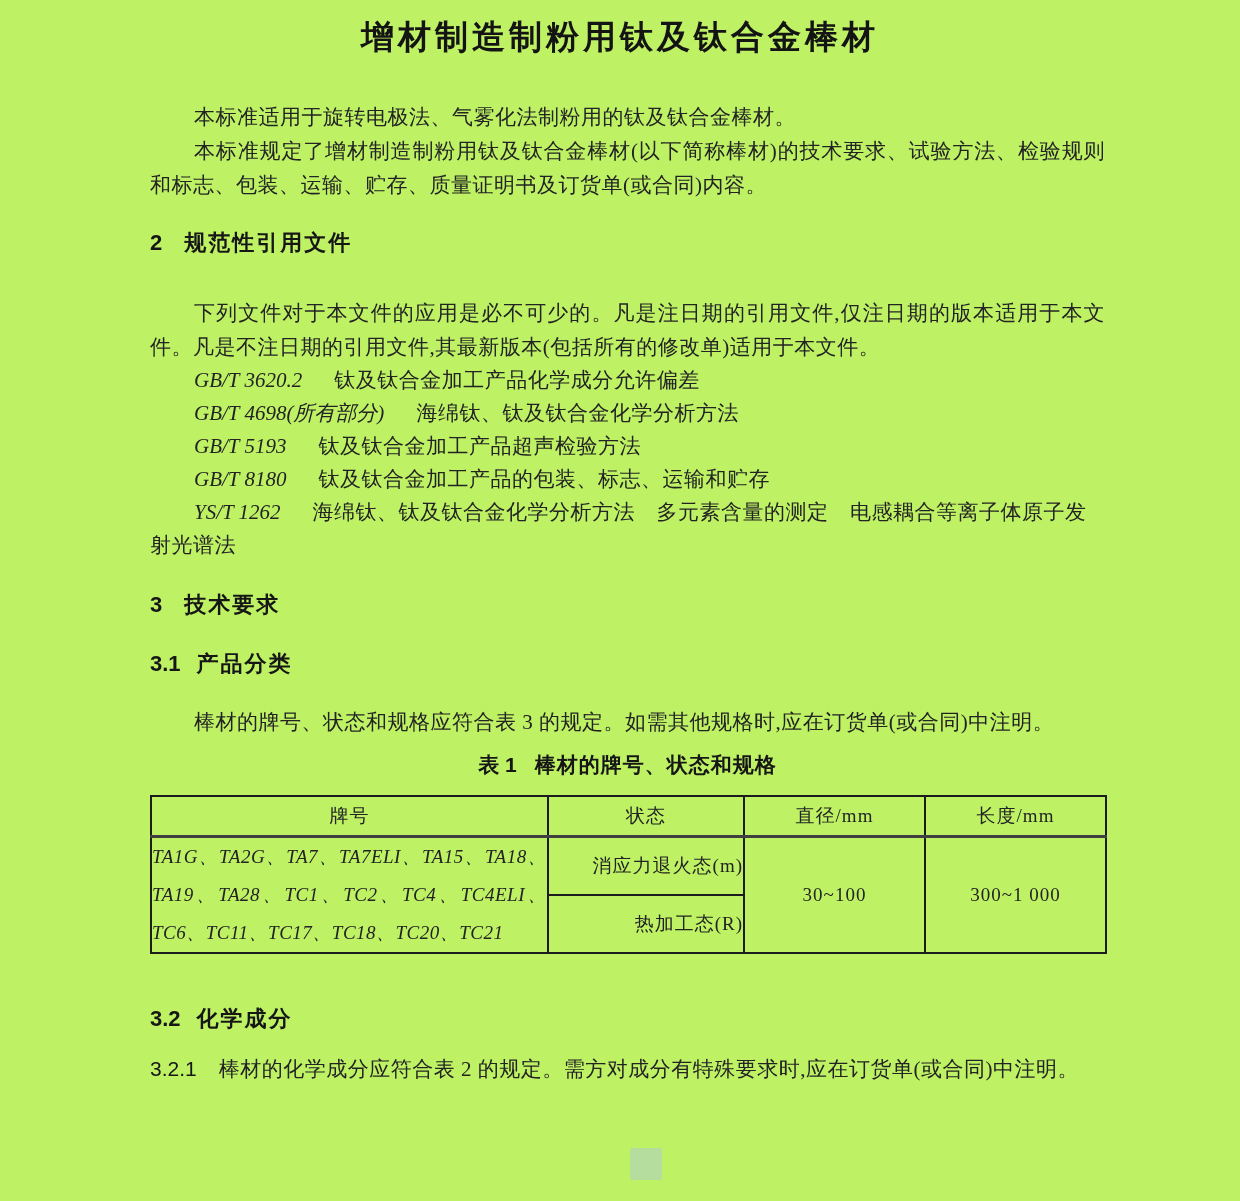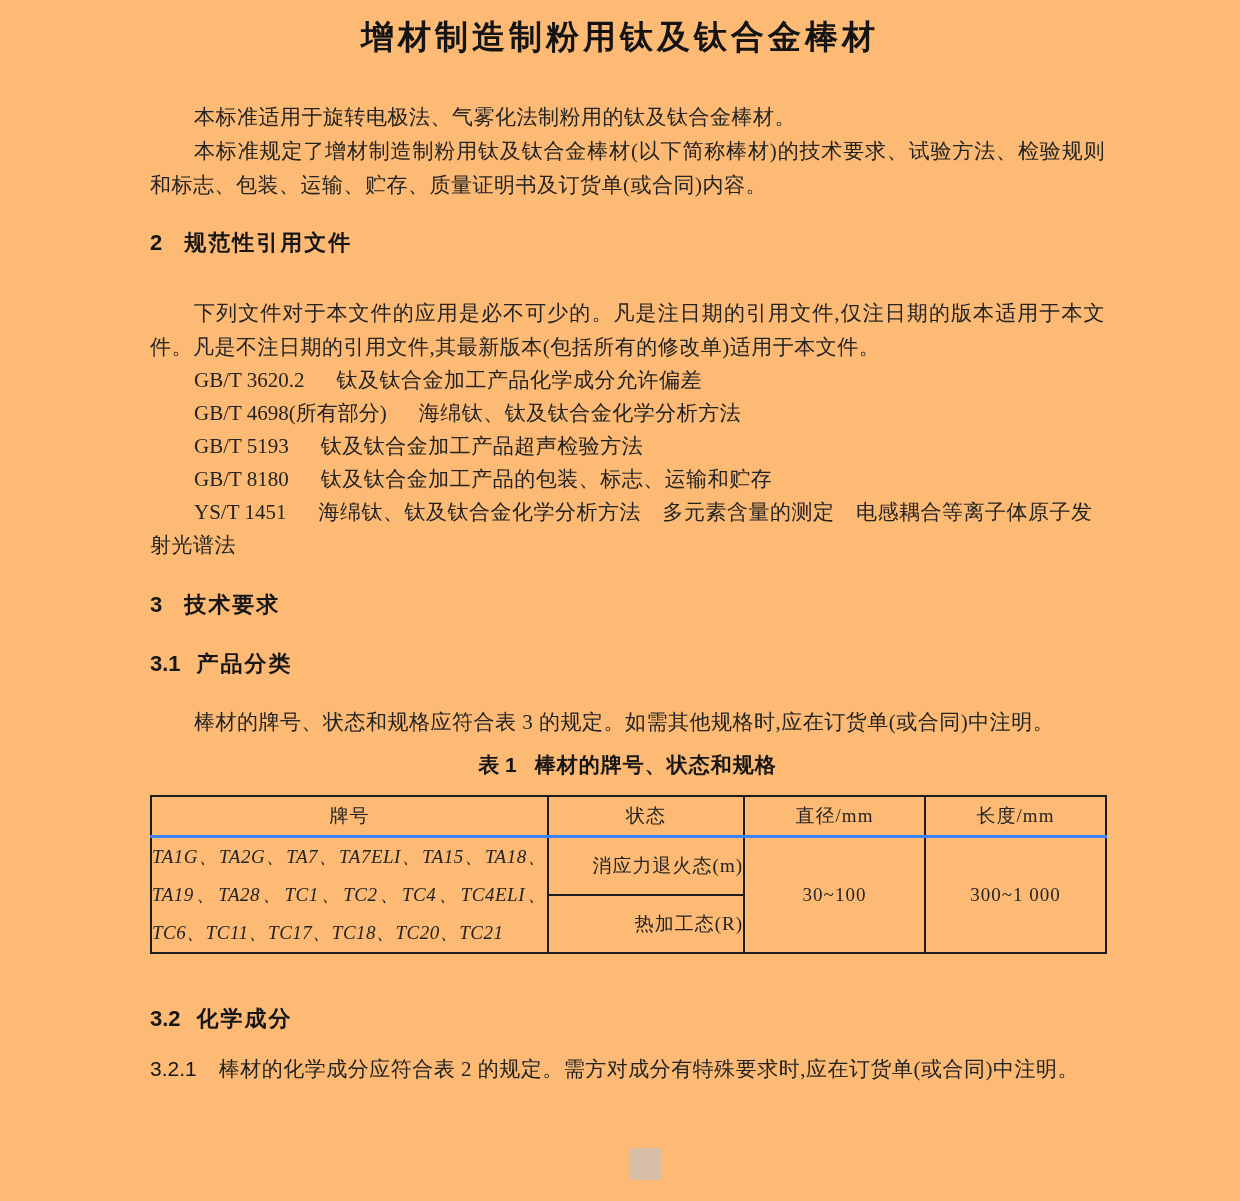--- a/index.html
+++ b/index.html
@@ -1,20 +1,20 @@
 <!DOCTYPE html>
 <html><head>
 <meta charset="utf-8">
 <style>
   html, body { margin: 0; padding: 0; background: #ffffff; }
   .page {
     position: relative;
     width: 1240px;
     height: 1201px;
-    background: #fdba74;
+    background: #bef264;
     color: #232323;
     font-family: "Liberation Serif", "DejaVu Serif", serif;
     overflow: hidden;
   }
   .content { margin-left: 150px; margin-right: 135px; }
 
   .doc-title {
     margin: 0;
     padding-top: 14px;
     text-align: center;
@@ -49,21 +49,21 @@
   .s31-para  { margin-top: 26px; }
   .para {
     margin: 0;
     text-indent: 44px;
     text-align: justify;
     letter-spacing: 0.5px;
   }
 
   .refs { font-size: 21px; line-height: 33px; }
   .ref-line { text-indent: 44px; text-align: left; }
-  .ref-code { white-space: pre-wrap; }
+  .ref-code { white-space: pre-wrap; font-style: italic; }
   .ref-title { margin-left: 32px; white-space: pre-wrap; letter-spacing: 0.5px; }
 
   .tbl-caption {
     margin-top: 13px;
     text-align: center;
     font-family: "Liberation Sans", "DejaVu Sans", sans-serif;
     font-weight: bold;
     font-size: 21px;
     line-height: 26px;
     color: #161616;
@@ -79,21 +79,21 @@
     color: #232323;
   }
   table.spec-table td {
     border: 2px solid #1c1c1c;
     padding: 0;
   }
   table.spec-table td.hdr {
     height: 38px;
     text-align: center;
     vertical-align: middle;
-    border-bottom: 3px solid #3b82f6;
+    border-bottom: 3px solid #404040;
     letter-spacing: 1px;
   }
   td.grades-cell {
     padding: 4px 14px 4px 15px;
     line-height: 38px;
     text-align: justify;
     vertical-align: middle;
     letter-spacing: 0.5px;
     font-style: italic;
   }
@@ -162,21 +162,21 @@
       <div class="ref-line">
         <span class="ref-code">GB/T 4698(所有部分)</span><span class="ref-title">海绵钛、钛及钛合金化学分析方法</span>
       </div>
       <div class="ref-line">
         <span class="ref-code">GB/T 5193</span><span class="ref-title">钛及钛合金加工产品超声检验方法</span>
       </div>
       <div class="ref-line">
         <span class="ref-code">GB/T 8180</span><span class="ref-title">钛及钛合金加工产品的包装、标志、运输和贮存</span>
       </div>
       <div class="ref-line">
-        <span class="ref-code">YS/T 1451</span><span class="ref-title">海绵钛、钛及钛合金化学分析方法　多元素含量的测定　电感耦合等离子体原子发射光谱法</span>
+        <span class="ref-code">YS/T 1262</span><span class="ref-title">海绵钛、钛及钛合金化学分析方法　多元素含量的测定　电感耦合等离子体原子发射光谱法</span>
       </div>
     </div>
 
     <div class="sec-heading h-sec3">
       <span class="h-num">3</span><span class="h-text">技术要求</span>
     </div>
 
     <div class="sec-heading sub-heading h-sec31">
       <span class="h-num">3.1</span><span class="h-text">产品分类</span>
     </div>

